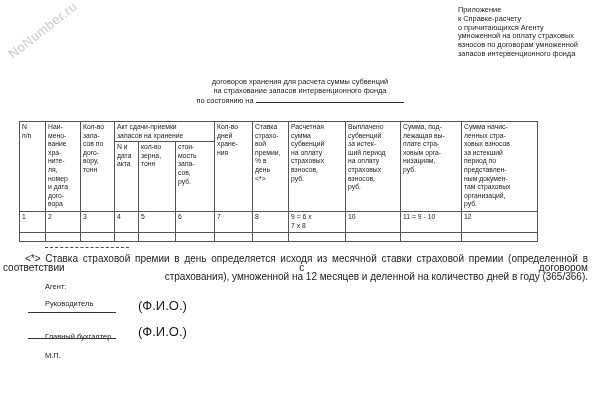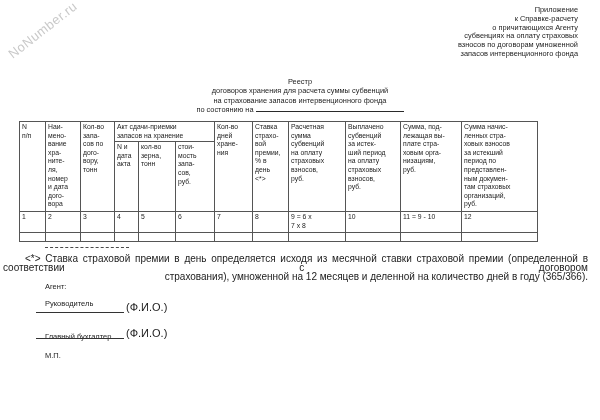--- a/index.html
+++ b/index.html
@@ -18,21 +18,20 @@
     transform: rotate(-38deg);
     transform-origin: 0 50%;
     font-size: 13px;
     letter-spacing: .5px;
     color: #c9c9c9;
     white-space: nowrap;
   }
   .header-note {
     position: absolute;
     top: 6px; right: 22px;
-    text-align: right;
     font-size: 7.4px;
     line-height: 8.8px;
   }
   .doc-title {
     position: absolute;
     top: 77px; left: 0; right: 0;
     text-align: center;
     font-size: 7.4px;
     line-height: 9.3px;
   }
@@ -84,25 +83,25 @@
     text-align-last: justify;
   }
   .footnote .fn-line2 { text-align: right; }
   .sig-label { position: absolute; left: 45px; font-size: 7.5px; }
   .agent-label { top: 282px; }
   .head-label { top: 299px; }
   .acct-label { top: 325px; margin-top: 7px; }
   .stamp-label { top: 351px; }
   .sig-row {
     position: absolute;
-    left: 36px;
+    left: 28px;
     display: flex;
     align-items: flex-end;
-    gap: 2px;
-    font-size: 11px;
+    gap: 22px;
+    font-size: 13px;
     height: 10px;
   }
   .sig-row-1 { top: 303px; }
   .sig-row-2 { top: 329px; }
   .sig-line {
     display: inline-block;
     width: 88px;
     border-bottom: 1px solid #333;
     height: 9px;
   }
@@ -111,27 +110,26 @@
 <body>
 
 <div class="page">
 
   <div class="watermark">NoNumber.ru</div>
 
   <div class="header-note">
     <div>Приложение</div>
     <div>к Справке-расчету</div>
     <div>о причитающихся Агенту</div>
-    <div>субвенциях на оплату страховых</div>
+    <div>умноженной на оплату страховых</div>
     <div>взносов по договорам умноженной</div>
     <div>запасов интервенционного фонда</div>
   </div>
 
   <div class="doc-title">
-    <div>Реестр</div>
     <div>договоров хранения для расчета суммы субвенций</div>
     <div>на страхование запасов интервенционного фонда</div>
     <div>
       <span>по состоянию на</span>
       <span class="asof-blank"></span>
     </div>
   </div>
 
   <table class="registry">
     <colgroup>

